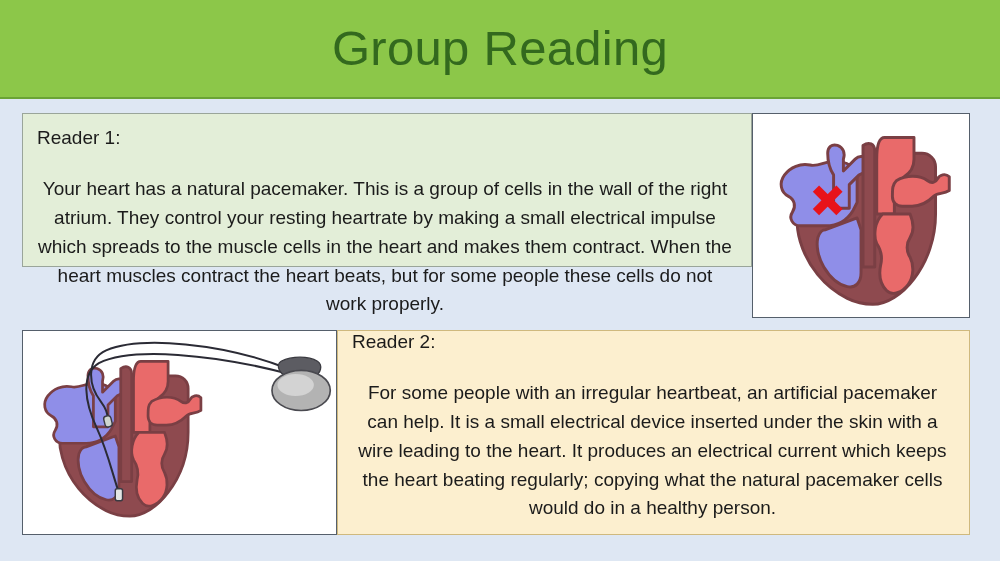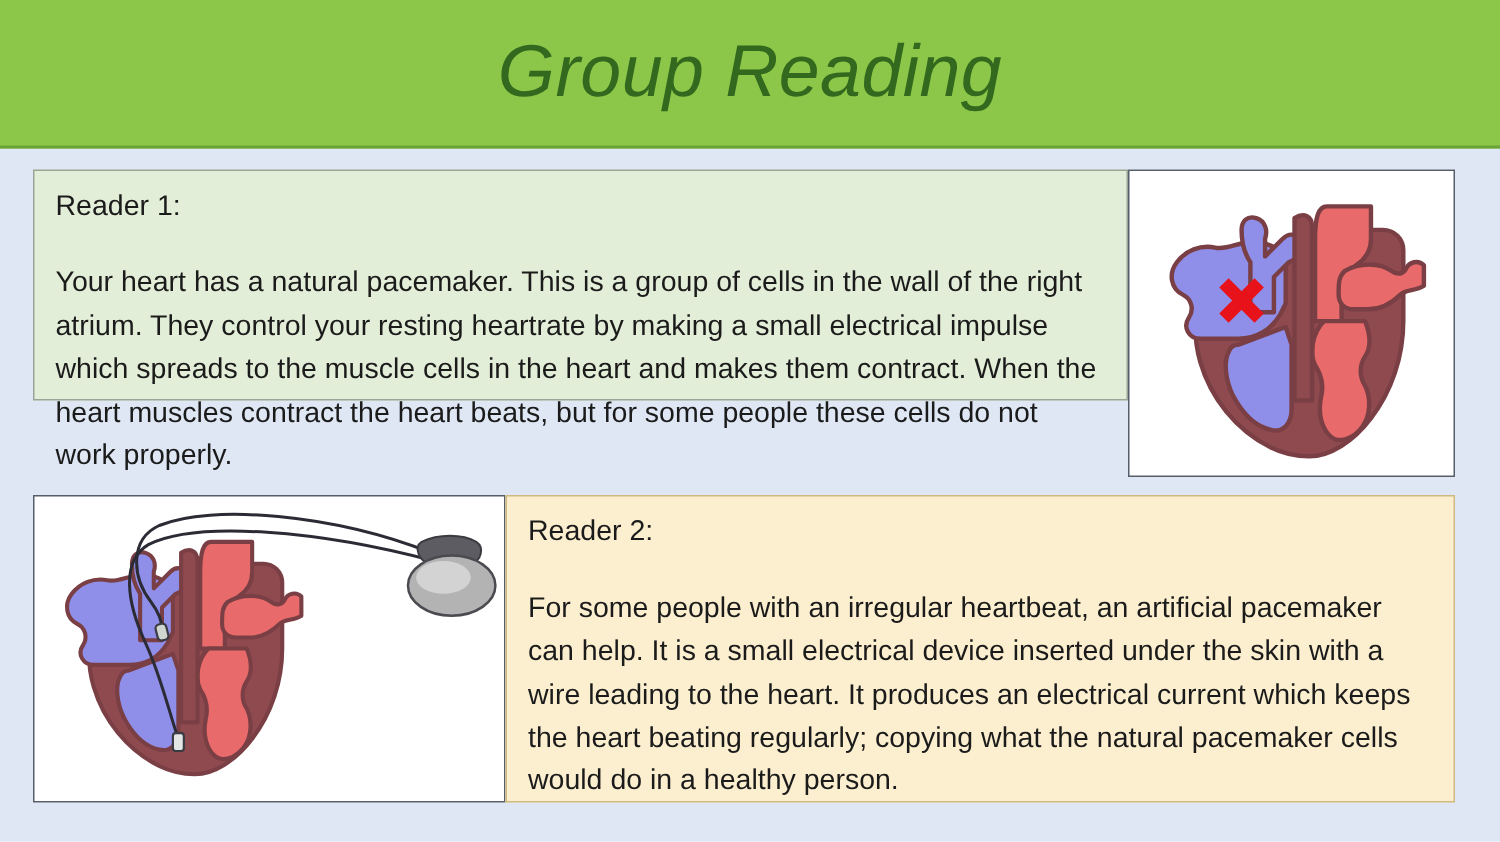--- a/index.html
+++ b/index.html
@@ -26,21 +26,20 @@
     position: absolute;
     left: 0;
     top: 0;
     width: 1000px;
     height: 97px;
     background: #8cc749;
     border-bottom: 2px solid #6aa336;
     display: flex;
     align-items: center;
     justify-content: center;
-    font-style: italic;
   }
   #title-text {
     font-size: 49px;
     color: #33691e;
     letter-spacing: 0.3px;
     line-height: 1;
     font-weight: 400;
     white-space: nowrap;
   }
 
@@ -74,34 +73,35 @@
     background: #ffffff;
     border: 1px solid #555f6b;
   }
   #reader2-panel {
     left: 337px;
     top: 330px;
     width: 633px;
     height: 205px;
     background: #fcefcf;
     border: 1px solid #cfb97e;
-    padding: 14px 16px 10px 14px;
+    padding: 1px 16px 10px 14px;
   }
 
   .reader-label {
     font-size: 19px;
     color: #1b1b1b;
     line-height: 1.1;
     margin: 0 0 26px 0;
   }
   .reader-body {
     font-size: 19px;
     color: #1b1b1b;
     line-height: 1.52;
     margin: 0;
+    text-align: center;
   }
   #reader2-panel .reader-label { margin-bottom: 26px; }
 
   
   .diagram-svg {
     display: block;
     width: 100%;
     height: 100%;
   }
 </style>

